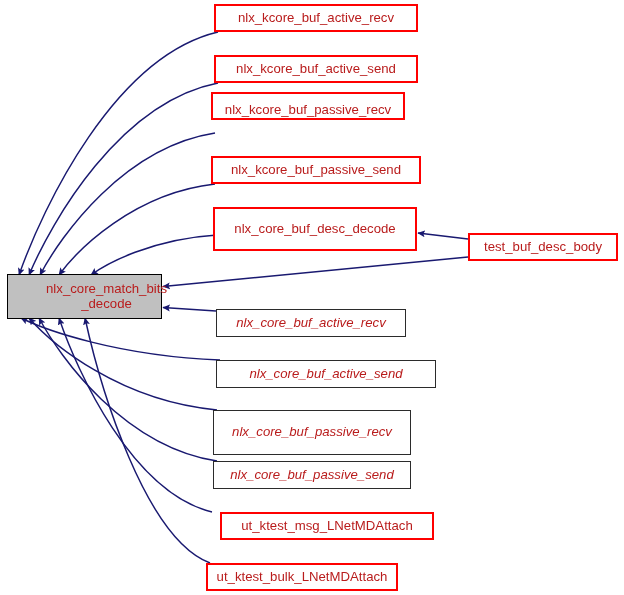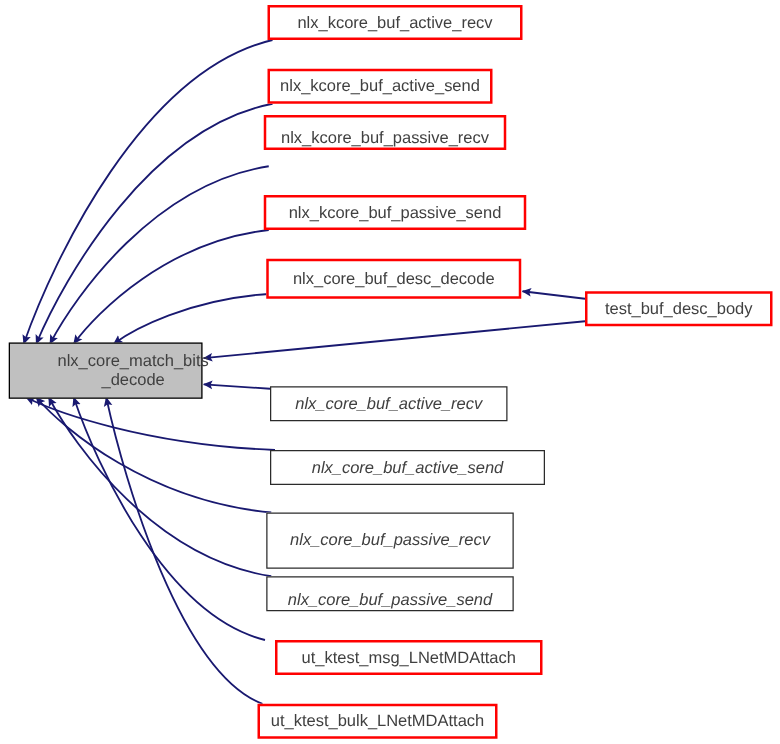--- a/index.html
+++ b/index.html
@@ -28,21 +28,21 @@
     position: absolute;
     box-sizing: border-box;
     display: flex;
     align-items: center;
     justify-content: center;
     text-align: center;
     background: #ffffff;
     border: 1px solid #000000;
     font-size: 13.2px;
     line-height: 1.12;
-    color: #404040;
+    color: #b91c1c;
     white-space: pre;
     letter-spacing: 0px;
   }
   .gnode.red {
     border: 2px solid #ff0000;
   }
   .gnode.black {
     border: 1.6px solid #2b2b2b;
     font-style: italic;
   }
@@ -78,28 +78,28 @@
         <path d="M 212 512 C 132.44 492.6, 77.36 372.32, 59 318" marker-end="url(#ah)"></path>
         <path d="M 210 563 C 145 538.5, 100 386.6, 85 318" marker-end="url(#ah)"></path>
         <path d="M 216 311 L 163 307.5" marker-end="url(#ah)"></path>
         <path d="M 468 257 L 163 286.5" marker-end="url(#ah)"></path>
         <path d="M 468 239 L 418 233" marker-end="url(#ah)"></path>
       </g>
   </svg>
 
   <div id="node-layer">
       <div class="gnode red" style="left: 214px; top: 4px; width: 204px; height: 28px;"><span class="gnode-label">nlx_kcore_buf_active_recv</span></div>
-      <div class="gnode red" style="left: 214px; top: 55px; width: 180px; height: 28px;"><span class="gnode-label">nlx_kcore_buf_active_send</span></div>
+      <div class="gnode red" style="left: 214px; top: 55px; width: 204px; height: 28px;"><span class="gnode-label">nlx_kcore_buf_active_send</span></div>
       <div class="gnode red" style="left: 211px; top: 92px; width: 194px; height: 28px; align-items: flex-end;"><span class="gnode-label">nlx_kcore_buf_passive_recv</span></div>
       <div class="gnode red" style="left: 211px; top: 156px; width: 210px; height: 28px;"><span class="gnode-label">nlx_kcore_buf_passive_send</span></div>
-      <div class="gnode red" style="left: 213px; top: 207px; width: 204px; height: 32px; align-items: center;"><span class="gnode-label">nlx_core_buf_desc_decode</span></div>
+      <div class="gnode red" style="left: 213px; top: 207px; width: 204px; height: 44px; align-items: center;"><span class="gnode-label">nlx_core_buf_desc_decode</span></div>
       <div class="gnode red" style="left: 468px; top: 233px; width: 150px; height: 28px; text-align: right;"><span class="gnode-label">test_buf_desc_body</span></div>
       <div class="gnode black" style="left: 216px; top: 309px; width: 190px; height: 28px;"><span class="gnode-label">nlx_core_buf_active_recv</span></div>
       <div class="gnode black" style="left: 216px; top: 360px; width: 220px; height: 28px;"><span class="gnode-label">nlx_core_buf_active_send</span></div>
       <div class="gnode black" style="left: 213px; top: 410px; width: 198px; height: 45px;"><span class="gnode-label">nlx_core_buf_passive_recv</span></div>
-      <div class="gnode black" style="left: 213px; top: 461px; width: 198px; height: 28px; align-items: flex-end;"><span class="gnode-label">nlx_core_buf_passive_send</span></div>
+      <div class="gnode black" style="left: 213px; top: 461px; width: 198px; height: 28px;"><span class="gnode-label">nlx_core_buf_passive_send</span></div>
       <div class="gnode red" style="left: 208px; top: 512px; width: 214px; height: 28px; margin-left: 12px;"><span class="gnode-label">ut_ktest_msg_LNetMDAttach</span></div>
       <div class="gnode red" style="left: 206px; top: 563px; width: 192px; height: 28px;"><span class="gnode-label">ut_ktest_bulk_LNetMDAttach</span></div>
       <div class="gnode center" style="left: 7px; top: 274px; width: 155px; height: 45px; padding-left: 44px;"><span class="gnode-label">nlx_core_match_bits
 _decode</span></div>
     </div>
 
 </div>
 
 </body></html>

